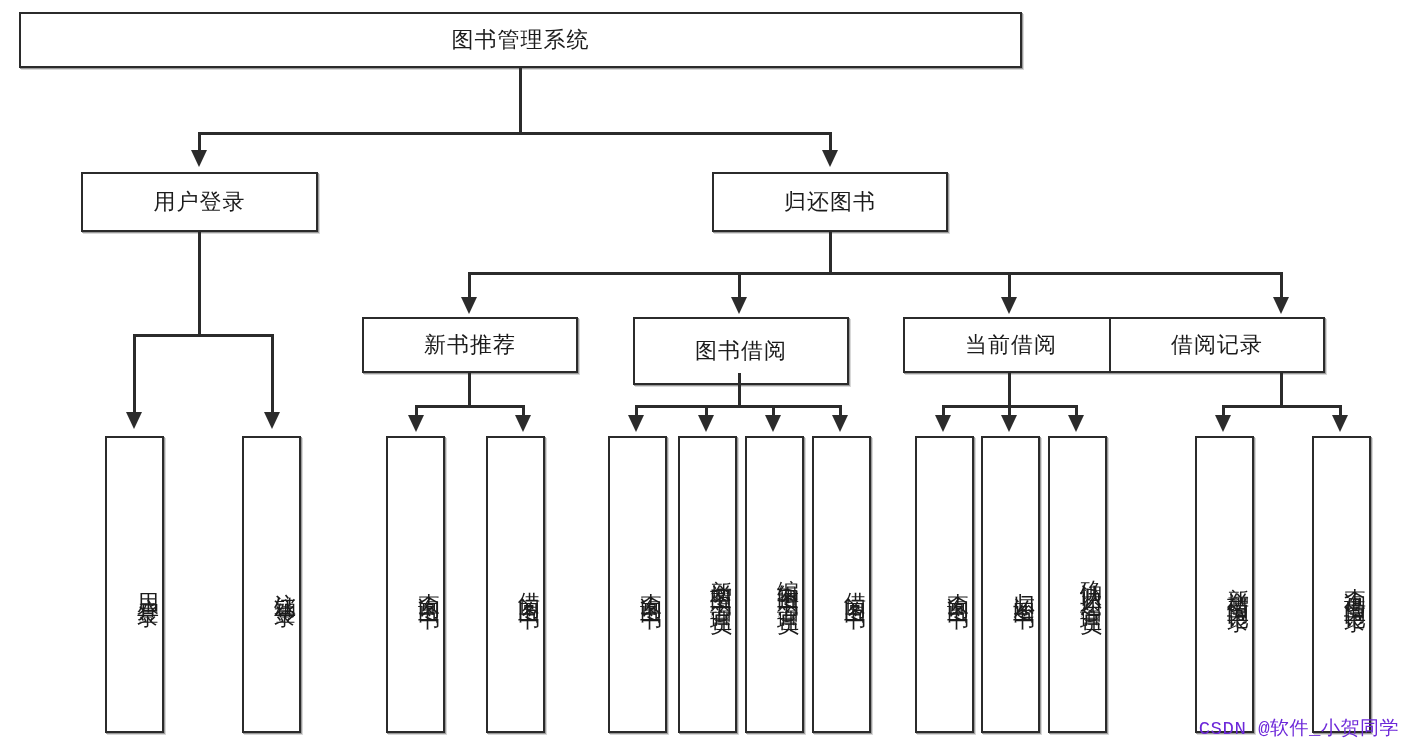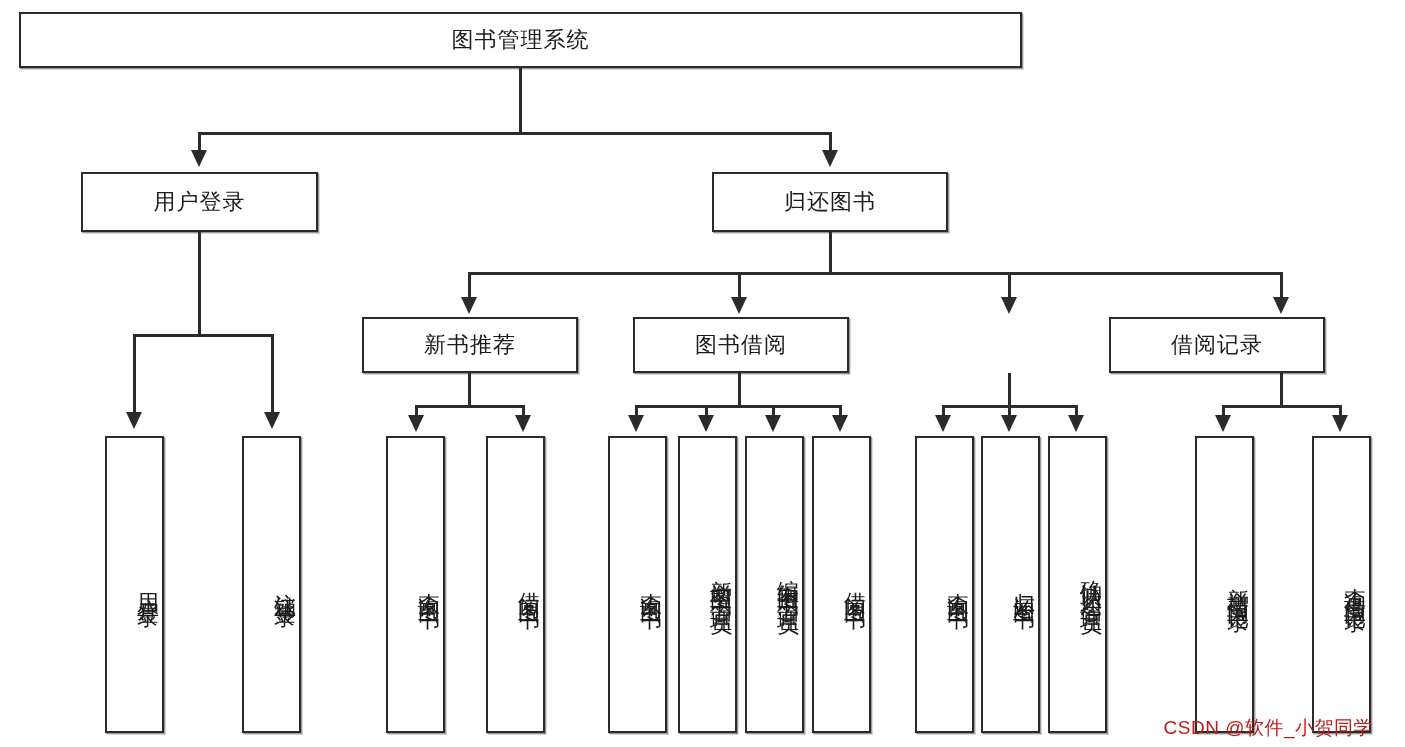--- a/index.html
+++ b/index.html
@@ -62,27 +62,27 @@
   .arrow {
     position: absolute;
     width: 0;
     height: 0;
     border-left: 8px solid transparent;
     border-right: 8px solid transparent;
     border-top: 17px solid #2b2b2b;
   }
   #watermark {
     position: absolute;
-    right: 32px;
+    right: 6px;
     bottom: 6px;
     font-size: 19px;
-    color: #b91c1c;
+    color: #6d28d9;
     letter-spacing: 0.5px;
     white-space: nowrap;
-    font-family: Liberation Sans, sans-serif;
+    font-family: Liberation Mono, monospace;
   }
 </style>
 </head>
 <body>
 
 <div id="canvas">
 
   <div class="node horizontal" style="left:19px; top:12px; width:1003px; height:56px;">
     <span class="node-label">图书管理系统</span>
   </div>
@@ -117,22 +117,25 @@
   <div class="conn v" style="left:738px; top:272px; height:27px;"></div>
   <div class="arrow" style="left:731px; top:297px;"></div>
   <div class="conn v" style="left:1008px; top:272px; height:27px;"></div>
   <div class="arrow" style="left:1001px; top:297px;"></div>
   <div class="conn v" style="left:1280px; top:272px; height:27px;"></div>
   <div class="arrow" style="left:1273px; top:297px;"></div>
 
   <div class="node horizontal" style="left:362px; top:317px; width:216px; height:56px;">
     <span class="node-label">新书推荐</span>
   </div>
-  <div class="node horizontal" style="left:633px; top:317px; width:216px; height:56px;">
+  <div class="node horizontal" style="left:633px; top:317px; width:216px; height:68px;">
     <span class="node-label">图书借阅</span>
+  </div>
+  <div class="node horizontal" style="left:903px; top:317px; width:216px; height:56px;">
+    <span class="node-label">当前借阅</span>
   </div>
   <div class="node horizontal" style="left:1109px; top:317px; width:216px; height:56px;">
     <span class="node-label">借阅记录</span>
   </div>
 
   <div class="conn v" style="left:468px; top:373px; height:34px;"></div>
   <div class="conn h" style="left:415px; top:405px; width:110px;"></div>
   <div class="conn v" style="left:415px; top:405px; height:12px;"></div>
   <div class="arrow" style="left:408px; top:415px;"></div>
   <div class="conn v" style="left:522px; top:405px; height:12px;"></div>

